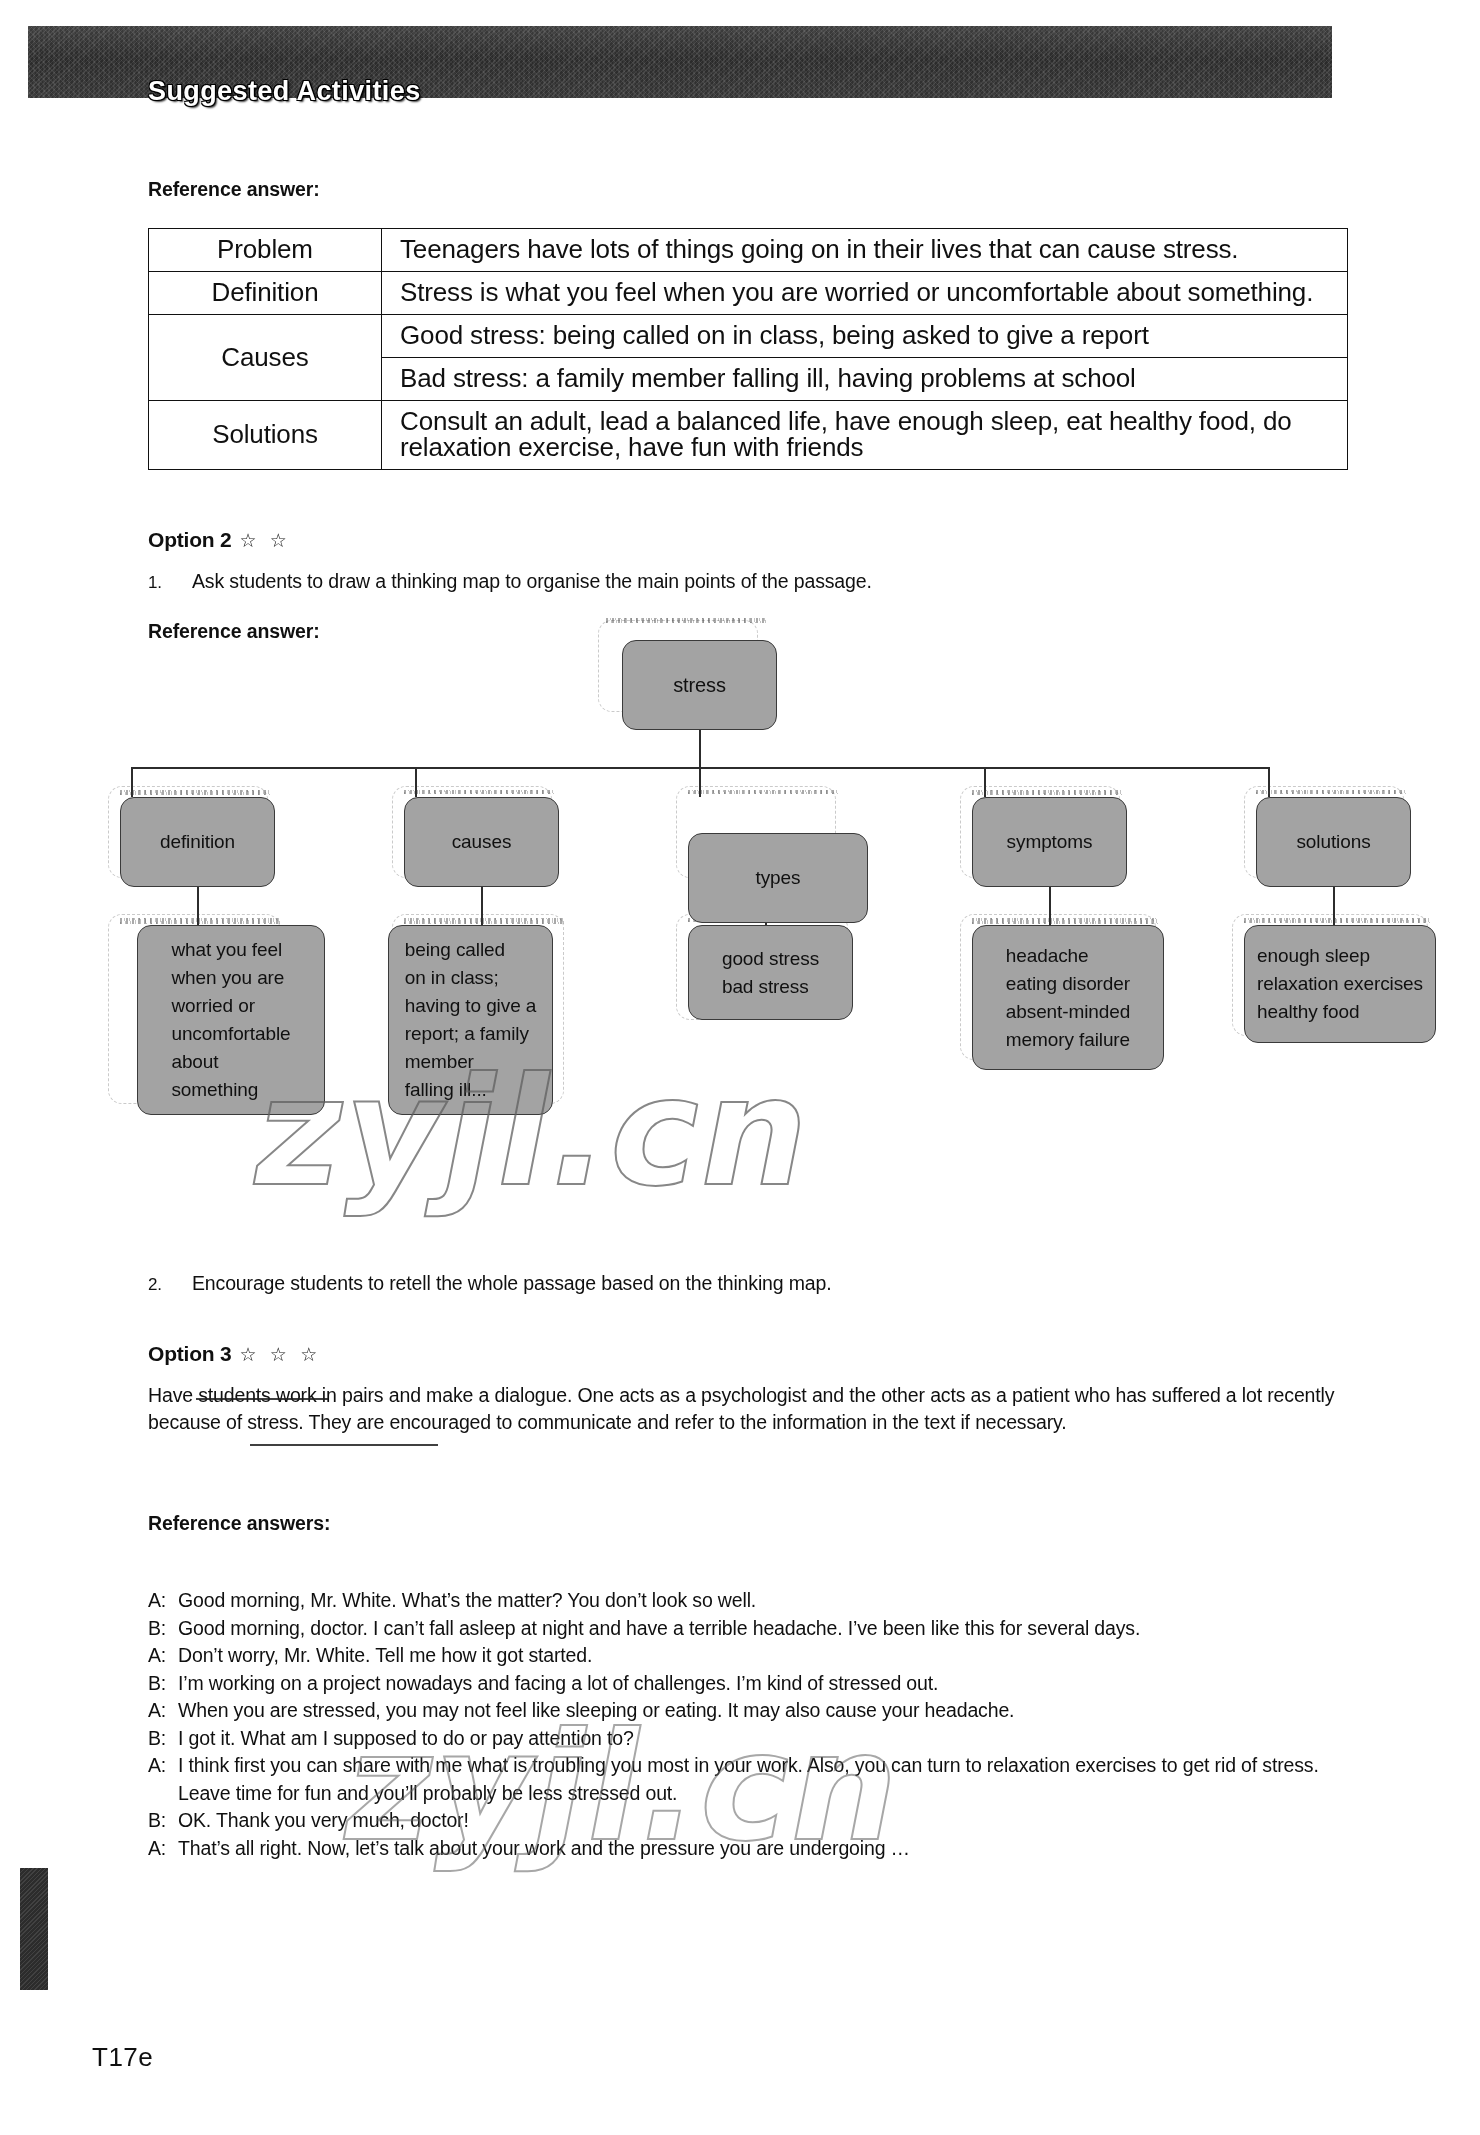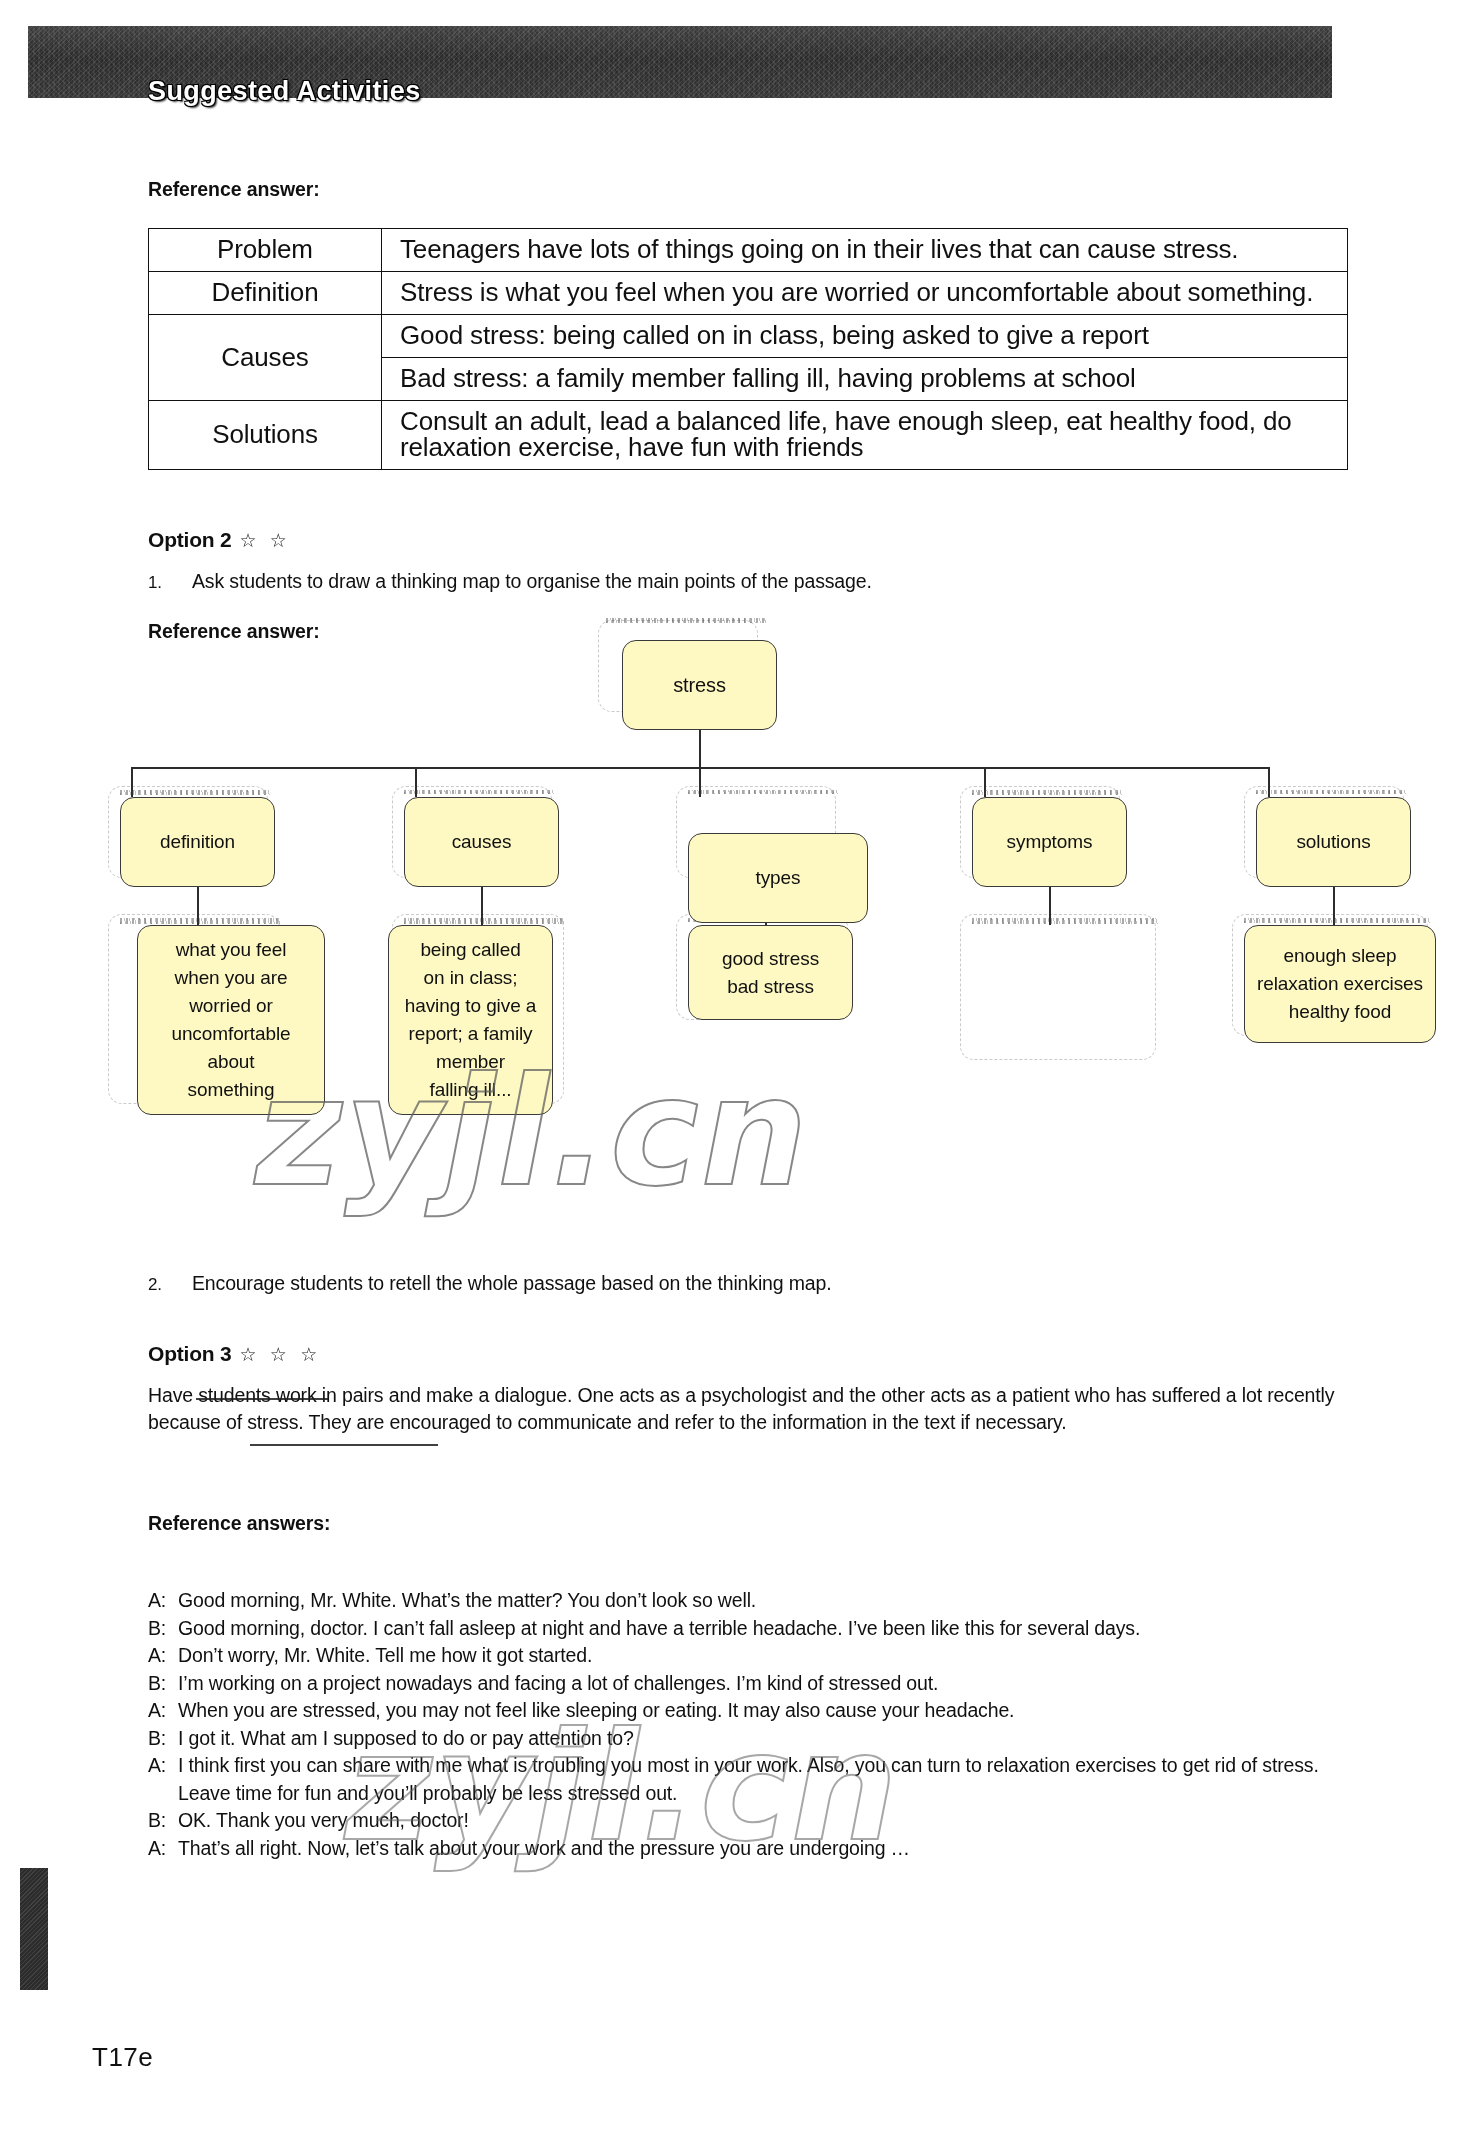--- a/index.html
+++ b/index.html
@@ -128,25 +128,25 @@
     left: 120px;
     top: 612px;
     width: 1270px;
     height: 660px;
   }
   .node {
     position: absolute;
     box-sizing: border-box;
     border: 1.5px solid #3a3a3a;
     border-radius: 14px;
-    background: #fef9c3;
+    background: #a3a3a3;
     display: flex;
     align-items: center;
     justify-content: center;
-    text-align: center;
+    text-align: left;
     font-size: 19px;
     line-height: 28px;
     letter-spacing: -0.1px;
     padding: 6px 8px;
     z-index: 3;
   }
   
   .ghost {
     position: absolute;
     box-sizing: border-box;
@@ -349,20 +349,24 @@
 about
 something</div>
     <div class="node" style="left:268px;  top:313px; width:165px; height:190px; white-space:pre-line;">being called
 on in class;
 having to give a
 report; a family
 member
 falling ill...</div>
     <div class="node" style="left:568px;  top:313px; width:165px; height:95px; white-space:pre-line;">good stress
 bad stress</div>
+    <div class="node" style="left:852px;  top:313px; width:192px; height:145px; white-space:pre-line;">headache
+eating disorder
+absent-minded
+memory failure</div>
     <div class="node" style="left:1124px; top:313px; width:192px; height:118px; white-space:pre-line;">enough sleep
 relaxation exercises
 healthy food</div>
   </div>
 
   <div class="watermark">zyjl.cn</div>
 
   <div class="num-item" style="left:148px; top:1272px;">
     <span class="n">2.</span><span>Encourage students to retell the whole passage based on the thinking map.</span>
   </div>

